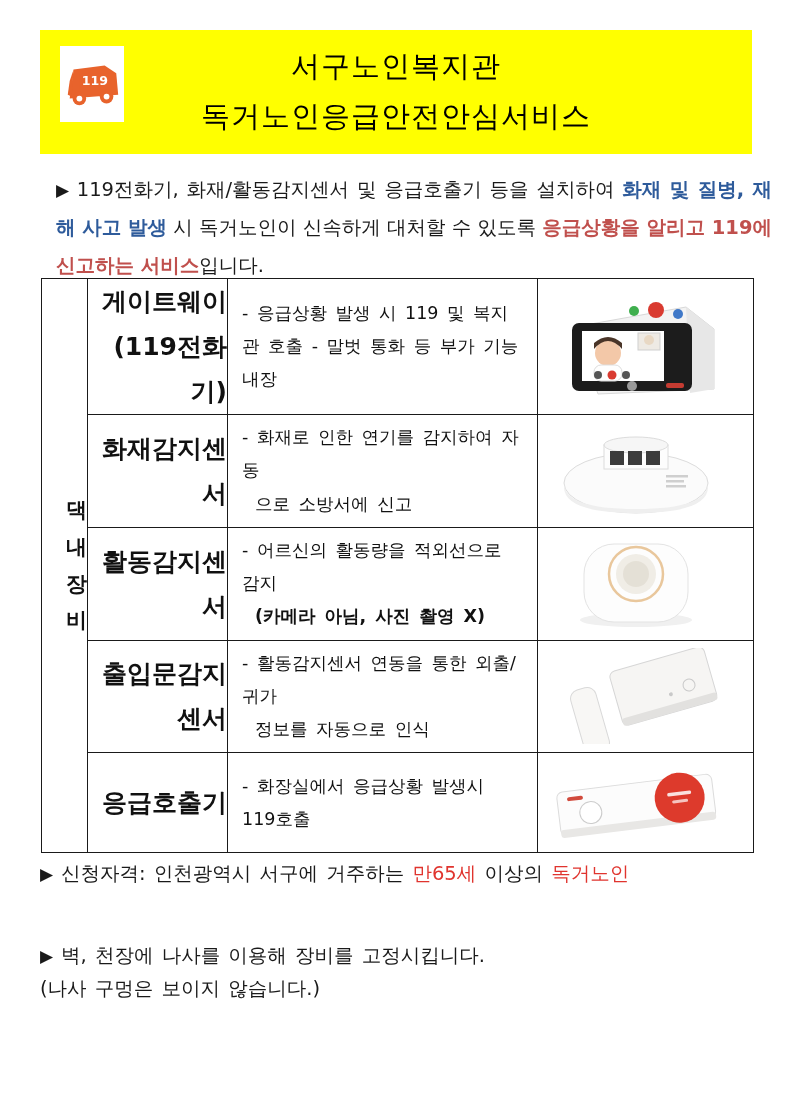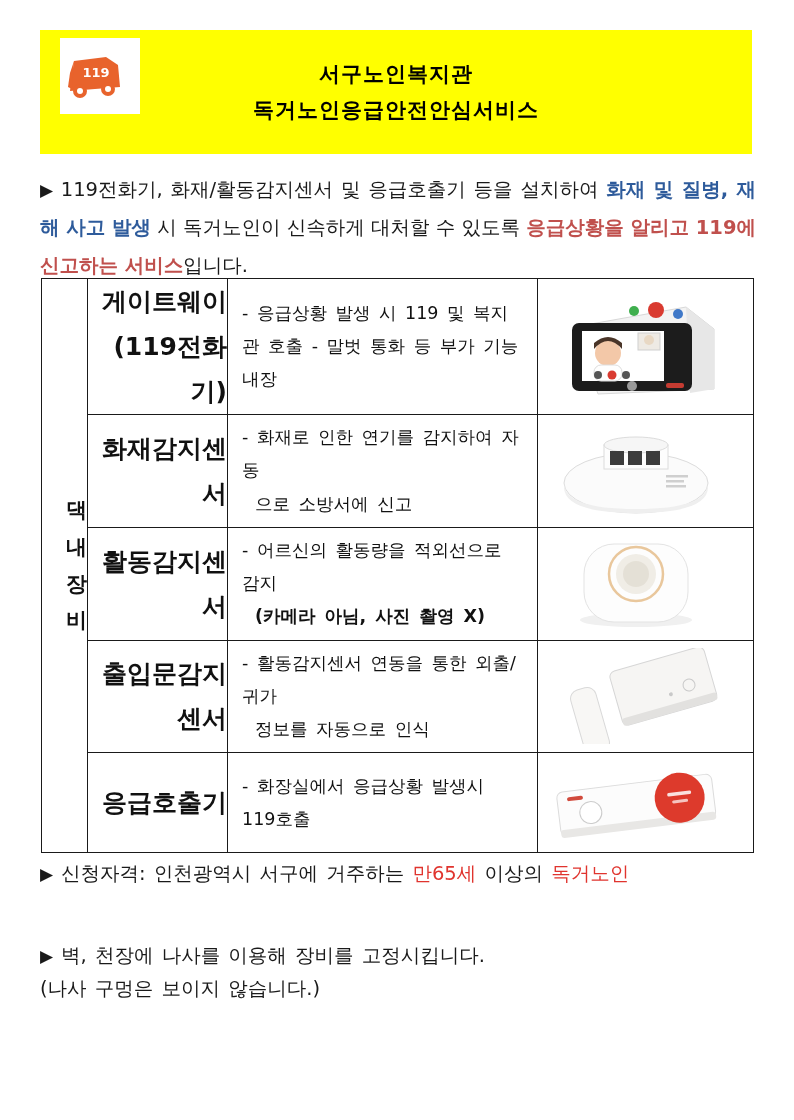--- a/index.html
+++ b/index.html
@@ -16,31 +16,31 @@
   .page{
     position:relative;width:794px;height:1120px;background:#fff;overflow:hidden;
     font-family:"DejaVu Sans","Liberation Sans",sans-serif;color:#111;
   }
   
   .header{
     position:absolute;left:40px;top:30px;width:712px;height:124px;
     background:var(--header_yellow);
   }
   .logo-box{
-    position:absolute;left:20px;top:8px;width:80px;height:76px;background:#fff;
-    display:flex;align-items:center;justify-content:flex-start;
+    position:absolute;left:20px;top:16px;width:64px;height:76px;background:#fff;
+    display:flex;align-items:center;justify-content:flex-end;
   }
   .titles{
     position:absolute;left:0;top:0;width:100%;height:100%;
     display:flex;flex-direction:column;align-items:center;justify-content:center;
-    font-weight:bold;font-size:21px;line-height:1.72;color:#000;letter-spacing:1px;
+    font-weight:normal;font-size:29px;line-height:1.72;color:#000;letter-spacing:1px;
   }
   
   .intro{
-    position:absolute;left:40px;top:171px;width:716px;
+    position:absolute;left:56px;top:171px;width:716px;
     font-size:19.5px;line-height:1.95;text-align:justify;color:#1a1a1a;
   }
   .intro .bullet{font-size:17px;margin-right:6px;}
   .c-blue{color:var(--accent_blue);font-weight:bold;}
   .c-dred{color:var(--accent_darkred);font-weight:bold;}
   
   table.equip{
     position:absolute;left:41px;top:278px;border-collapse:collapse;table-layout:fixed;
   }
   table.equip td{

